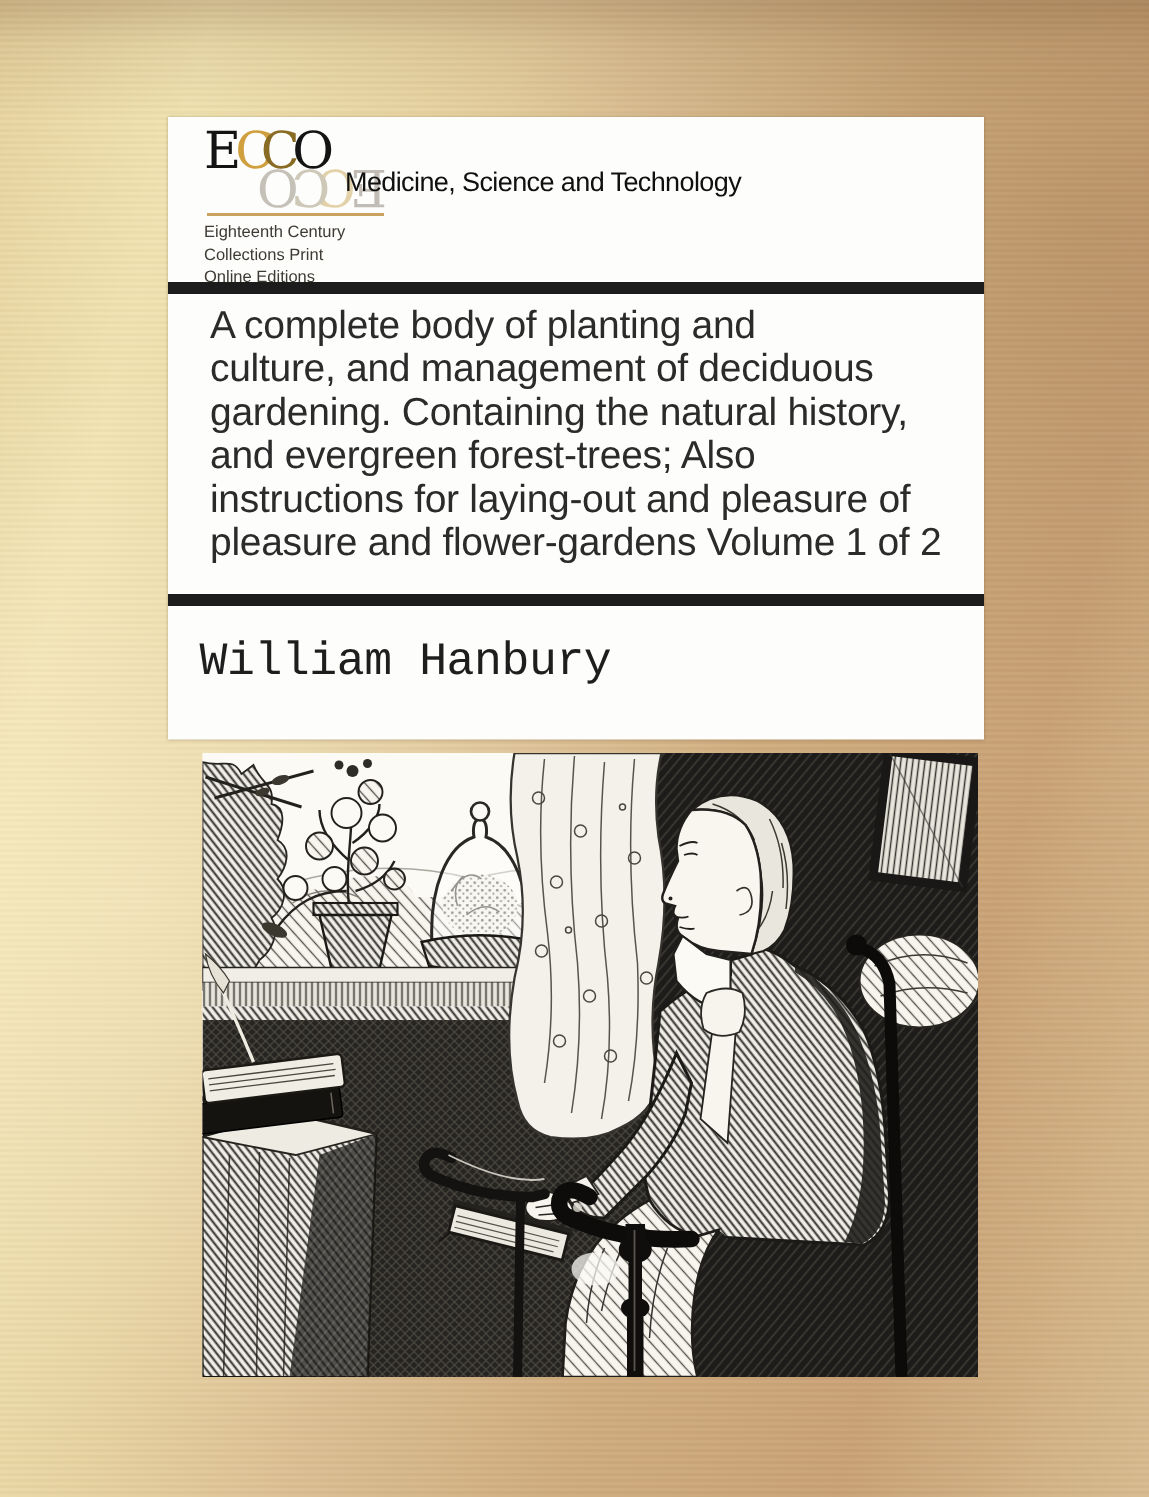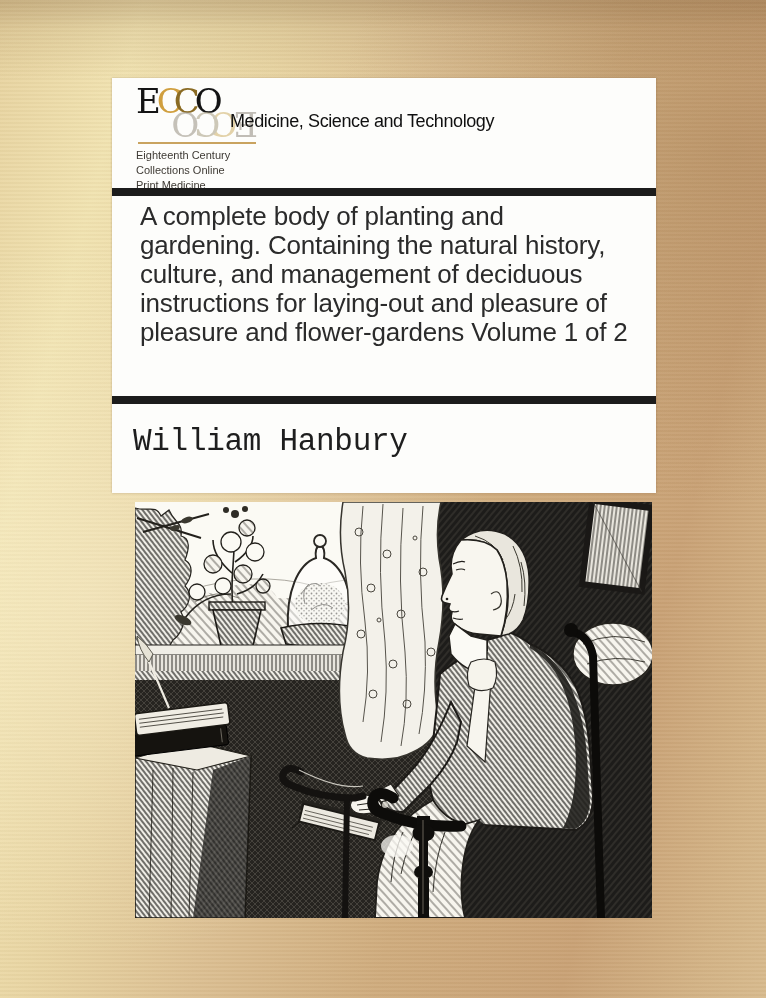--- a/index.html
+++ b/index.html
@@ -51,33 +51,34 @@
 <body>
 
 <div class="card">
 
   <div class="logo">
     <div class="logo-word"><span class="e">E</span><span class="c1">C</span><span class="c2">C</span><span class="o">O</span></div>
     <div class="logo-word logo-mirror"><span class="e">E</span><span class="c1">C</span><span class="c2">C</span><span class="o">O</span></div>
     <div class="gold-rule"></div>
     <div class="tagline">
       <div>Eighteenth Century</div>
-      <div>Collections Online</div>
-      <div>Print Medicine</div>
+      <div>Collections Print</div>
+      <div>Online Editions</div>
     </div>
   </div>
 
   <div class="category">Medicine, Science and Technology</div>
 
   <div class="divider d1"></div>
 
   <div class="title-block">
     <div>A complete body of planting and</div>
+    <div>culture, and management of deciduous</div>
     <div>gardening. Containing the natural history,</div>
-    <div>culture, and management of deciduous</div>
+    <div>and evergreen forest-trees; Also</div>
     <div>instructions for laying-out and pleasure of</div>
     <div>pleasure and flower-gardens Volume 1 of 2</div>
   </div>
 
   <div class="divider d2"></div>
 
   <div class="author">William Hanbury</div>
 </div>
 
 <div class="illustration">

